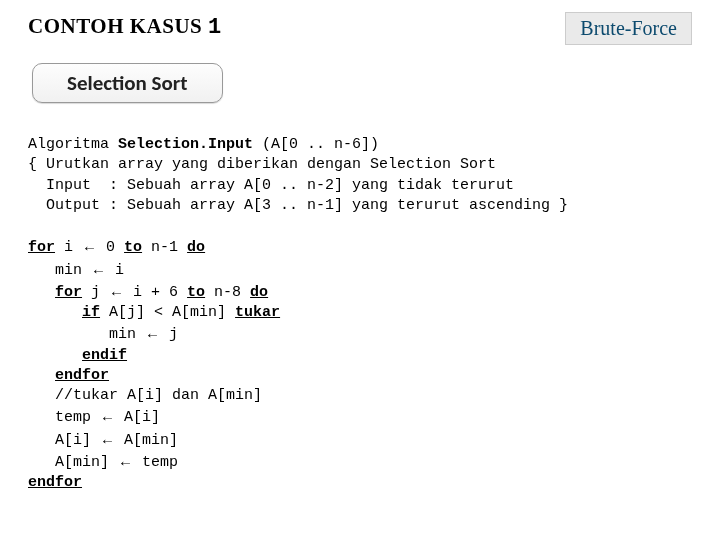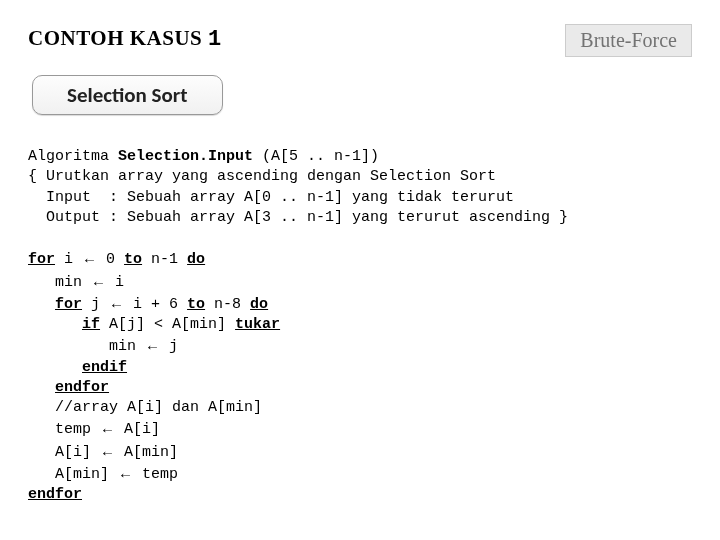--- a/index.html
+++ b/index.html
@@ -10,21 +10,21 @@
     background: #fff;
     font-family: "Times New Roman", serif;
     color: #000;
     overflow: hidden;
   }
   .slide {
     position: relative;
     width: 720px;
     height: 508px;
     box-sizing: border-box;
-    padding: 26px 28px;
+    padding: 14px 28px;
   }
   .header {
     display: flex;
     align-items: flex-start;
     justify-content: space-between;
   }
   .title {
     font-family: Georgia, "Times New Roman", serif;
     font-weight: 900;
     font-size: 21px;
@@ -32,21 +32,21 @@
   }
   .title-num {
     font-family: "Courier New", monospace;
     font-weight: 700;
     font-size: 22px;
   }
   .badge {
     font-family: "Comic Sans MS", "Segoe Script", cursive;
     font-size: 20px;
     background: #eaeaea;
-    color: #737373;
+    color: #0c4a6e;
     padding: 4px 14px;
     border: 1px solid #ccc;
     margin-top: -2px;
   }
   .subheader {
     margin-top: 18px;
     display: inline-block;
     font-family: Calibri, Arial, sans-serif;
     font-weight: 700;
     font-size: 21px;
@@ -76,31 +76,31 @@
 
   <div class="header">
     <div>
       <span class="title">CONTOH KASUS </span><span class="title-num">1</span>
     </div>
     <div class="badge">Brute-Force</div>
   </div>
 
   <div class="subheader">Selection Sort</div>
 
-  <div class="codeblock"><span><span>Algoritma </span><span class="bold">Selection.Input </span><span>(A[5 .. n-1])</span></span>
-<span>{ Urutkan array yang ascending dengan Selection Sort</span>
-<span>  Input  : Sebuah array A[0 .. n-1] yang tidak terurut</span>
+  <div class="codeblock"><span><span>Algoritma </span><span class="bold">Selection.Input </span><span>(A[0 .. n-6])</span></span>
+<span>{ Urutkan array yang diberikan dengan Selection Sort</span>
+<span>  Input  : Sebuah array A[0 .. n-2] yang tidak terurut</span>
 <span>  Output : Sebuah array A[3 .. n-1] yang terurut ascending }</span>
 
 <span><span class="bold u">for</span><span> i </span><span class="arrow">←</span><span> 0 </span><span class="bold u">to</span><span> n-1 </span><span class="bold u">do</span></span>
 <span><span>   min </span><span class="arrow">←</span><span> i</span></span>
 <span><span>   </span><span class="bold u">for</span><span> j </span><span class="arrow">←</span><span> i + 6 </span><span class="bold u">to</span><span> n-8 </span><span class="bold u">do</span></span>
 <span><span>      </span><span class="bold u">if</span><span> A[j] &lt; A[min] </span><span class="bold u">tukar</span></span>
 <span><span>         min </span><span class="arrow">←</span><span> j</span></span>
 <span><span>      </span><span class="bold u">endif</span></span>
 <span><span>   </span><span class="bold u">endfor</span></span>
-<span>   //array A[i] dan A[min]</span>
+<span>   //tukar A[i] dan A[min]</span>
 <span><span>   temp </span><span class="arrow">←</span><span> A[i]</span></span>
 <span><span>   A[i] </span><span class="arrow">←</span><span> A[min]</span></span>
 <span><span>   A[min] </span><span class="arrow">←</span><span> temp</span></span>
 <span class="bold u">endfor</span></div>
 
 </div>
 
 </body></html>

